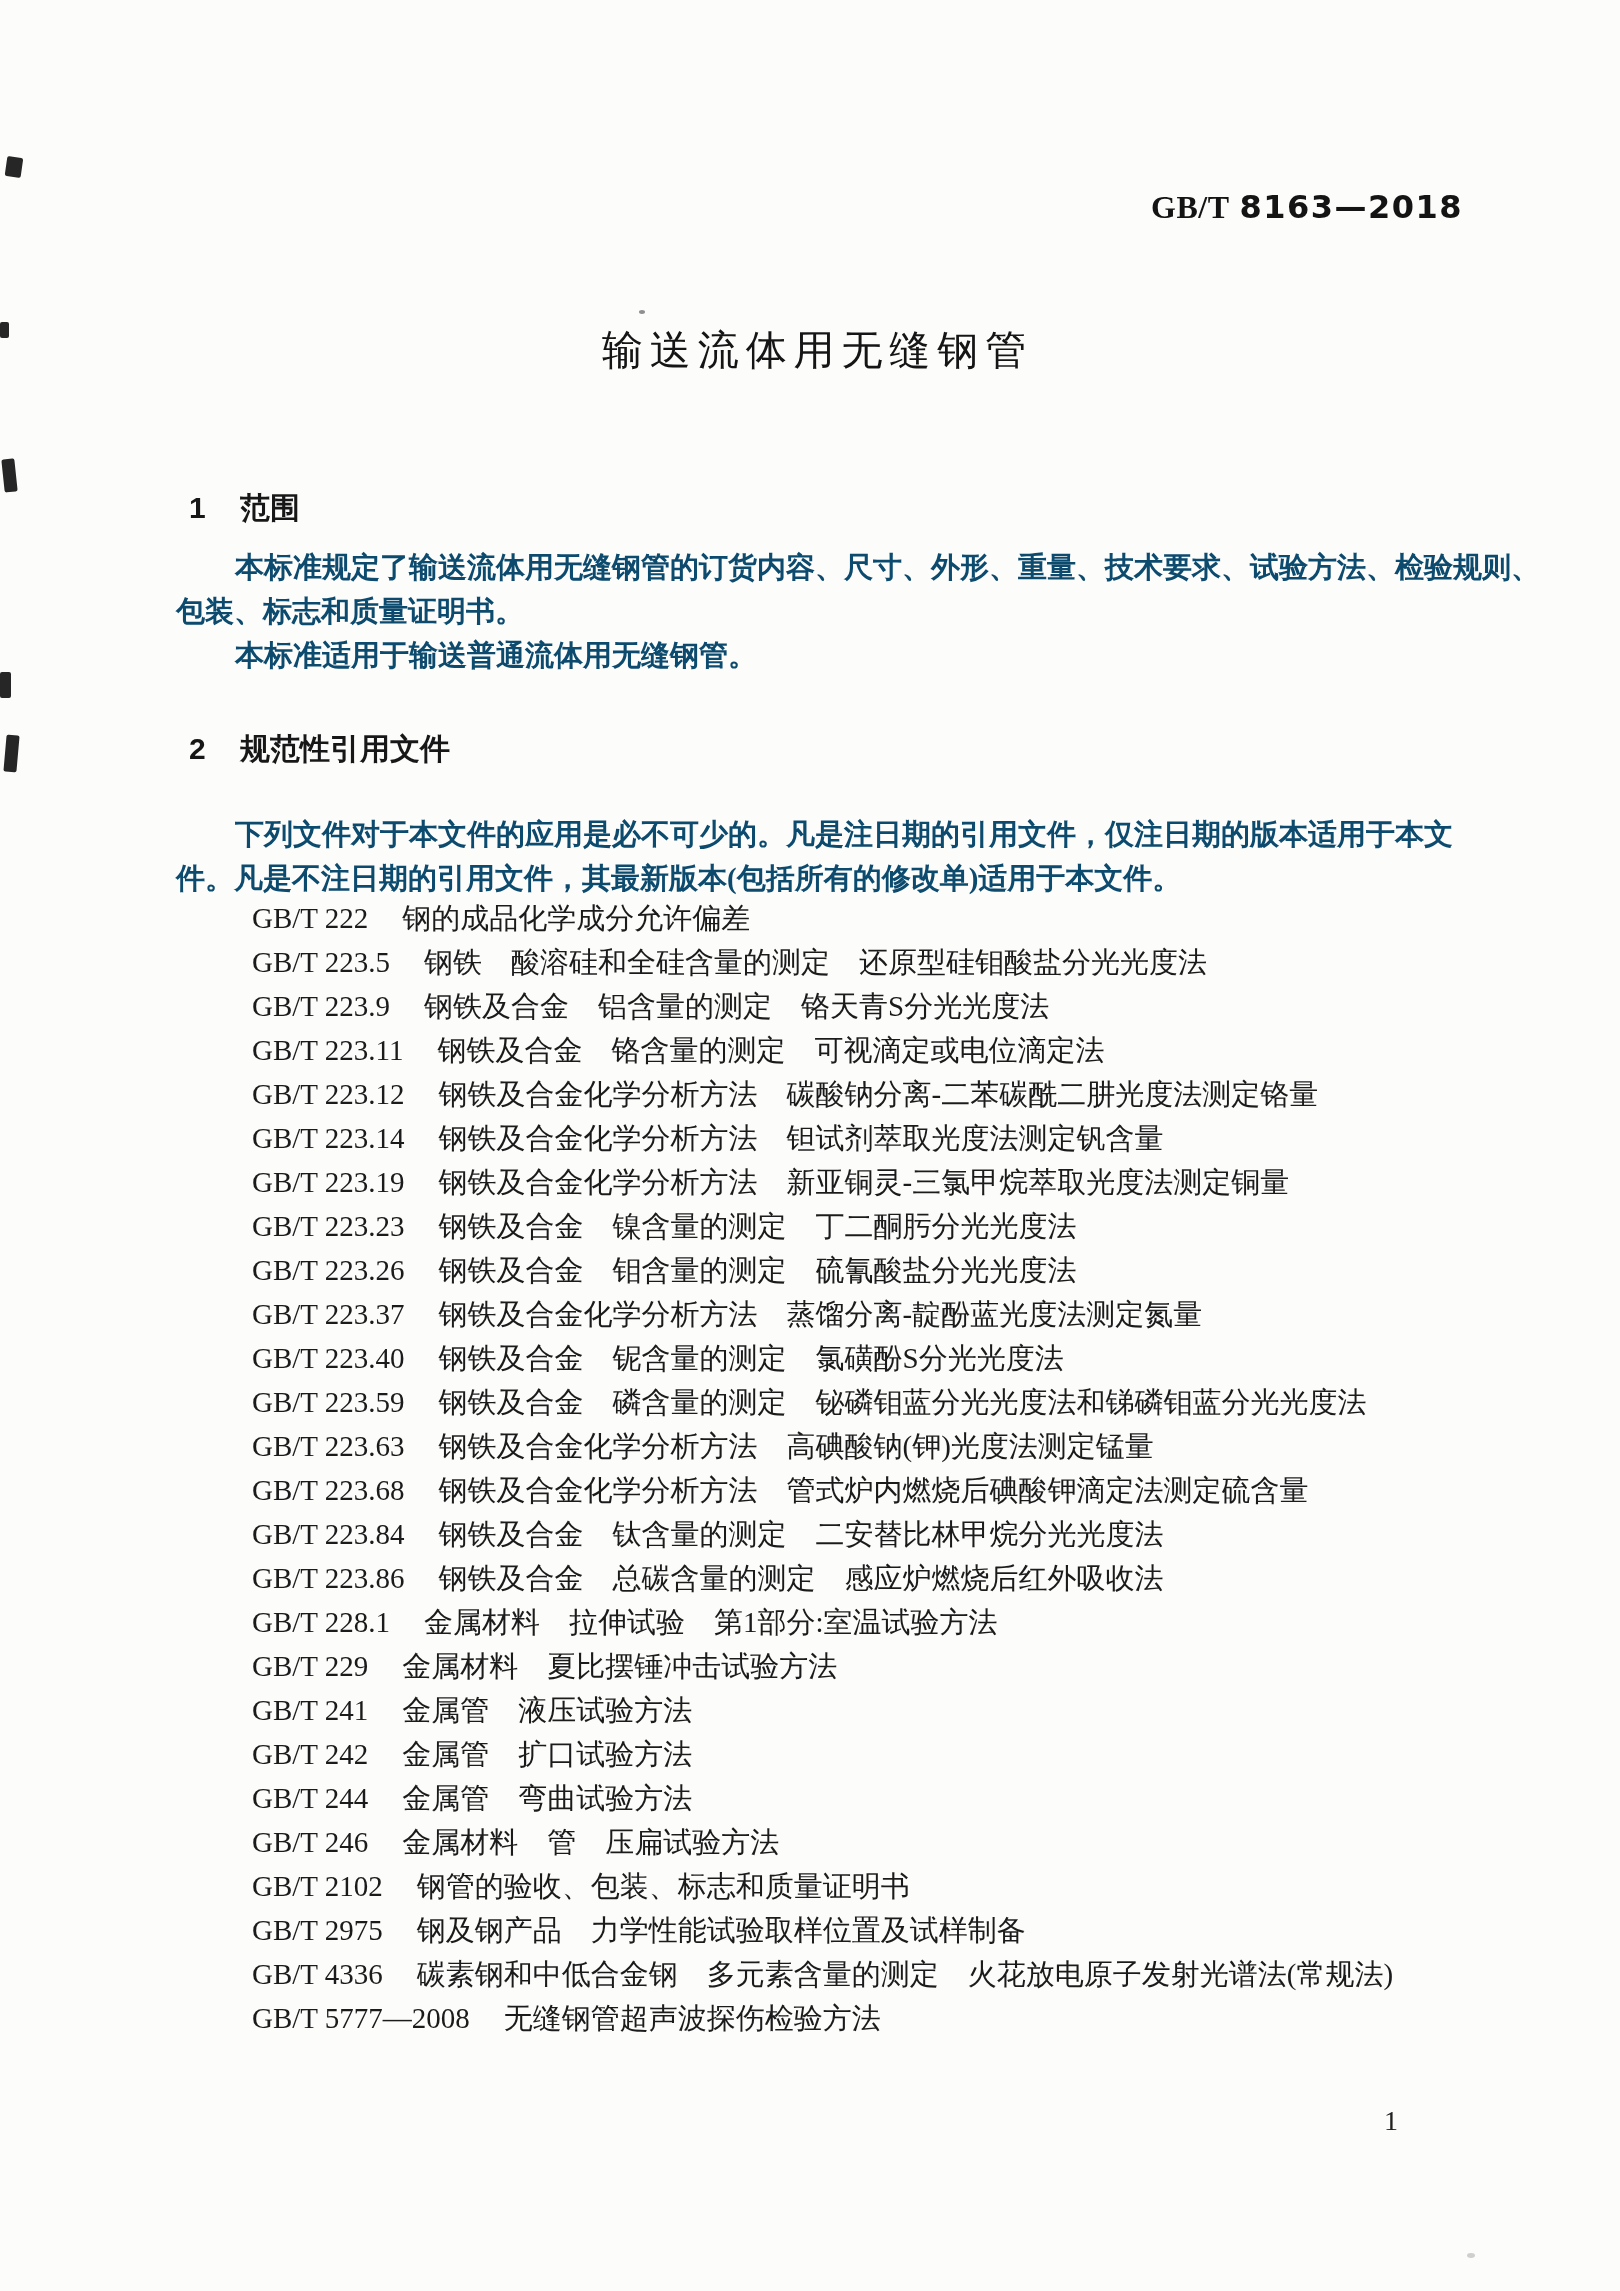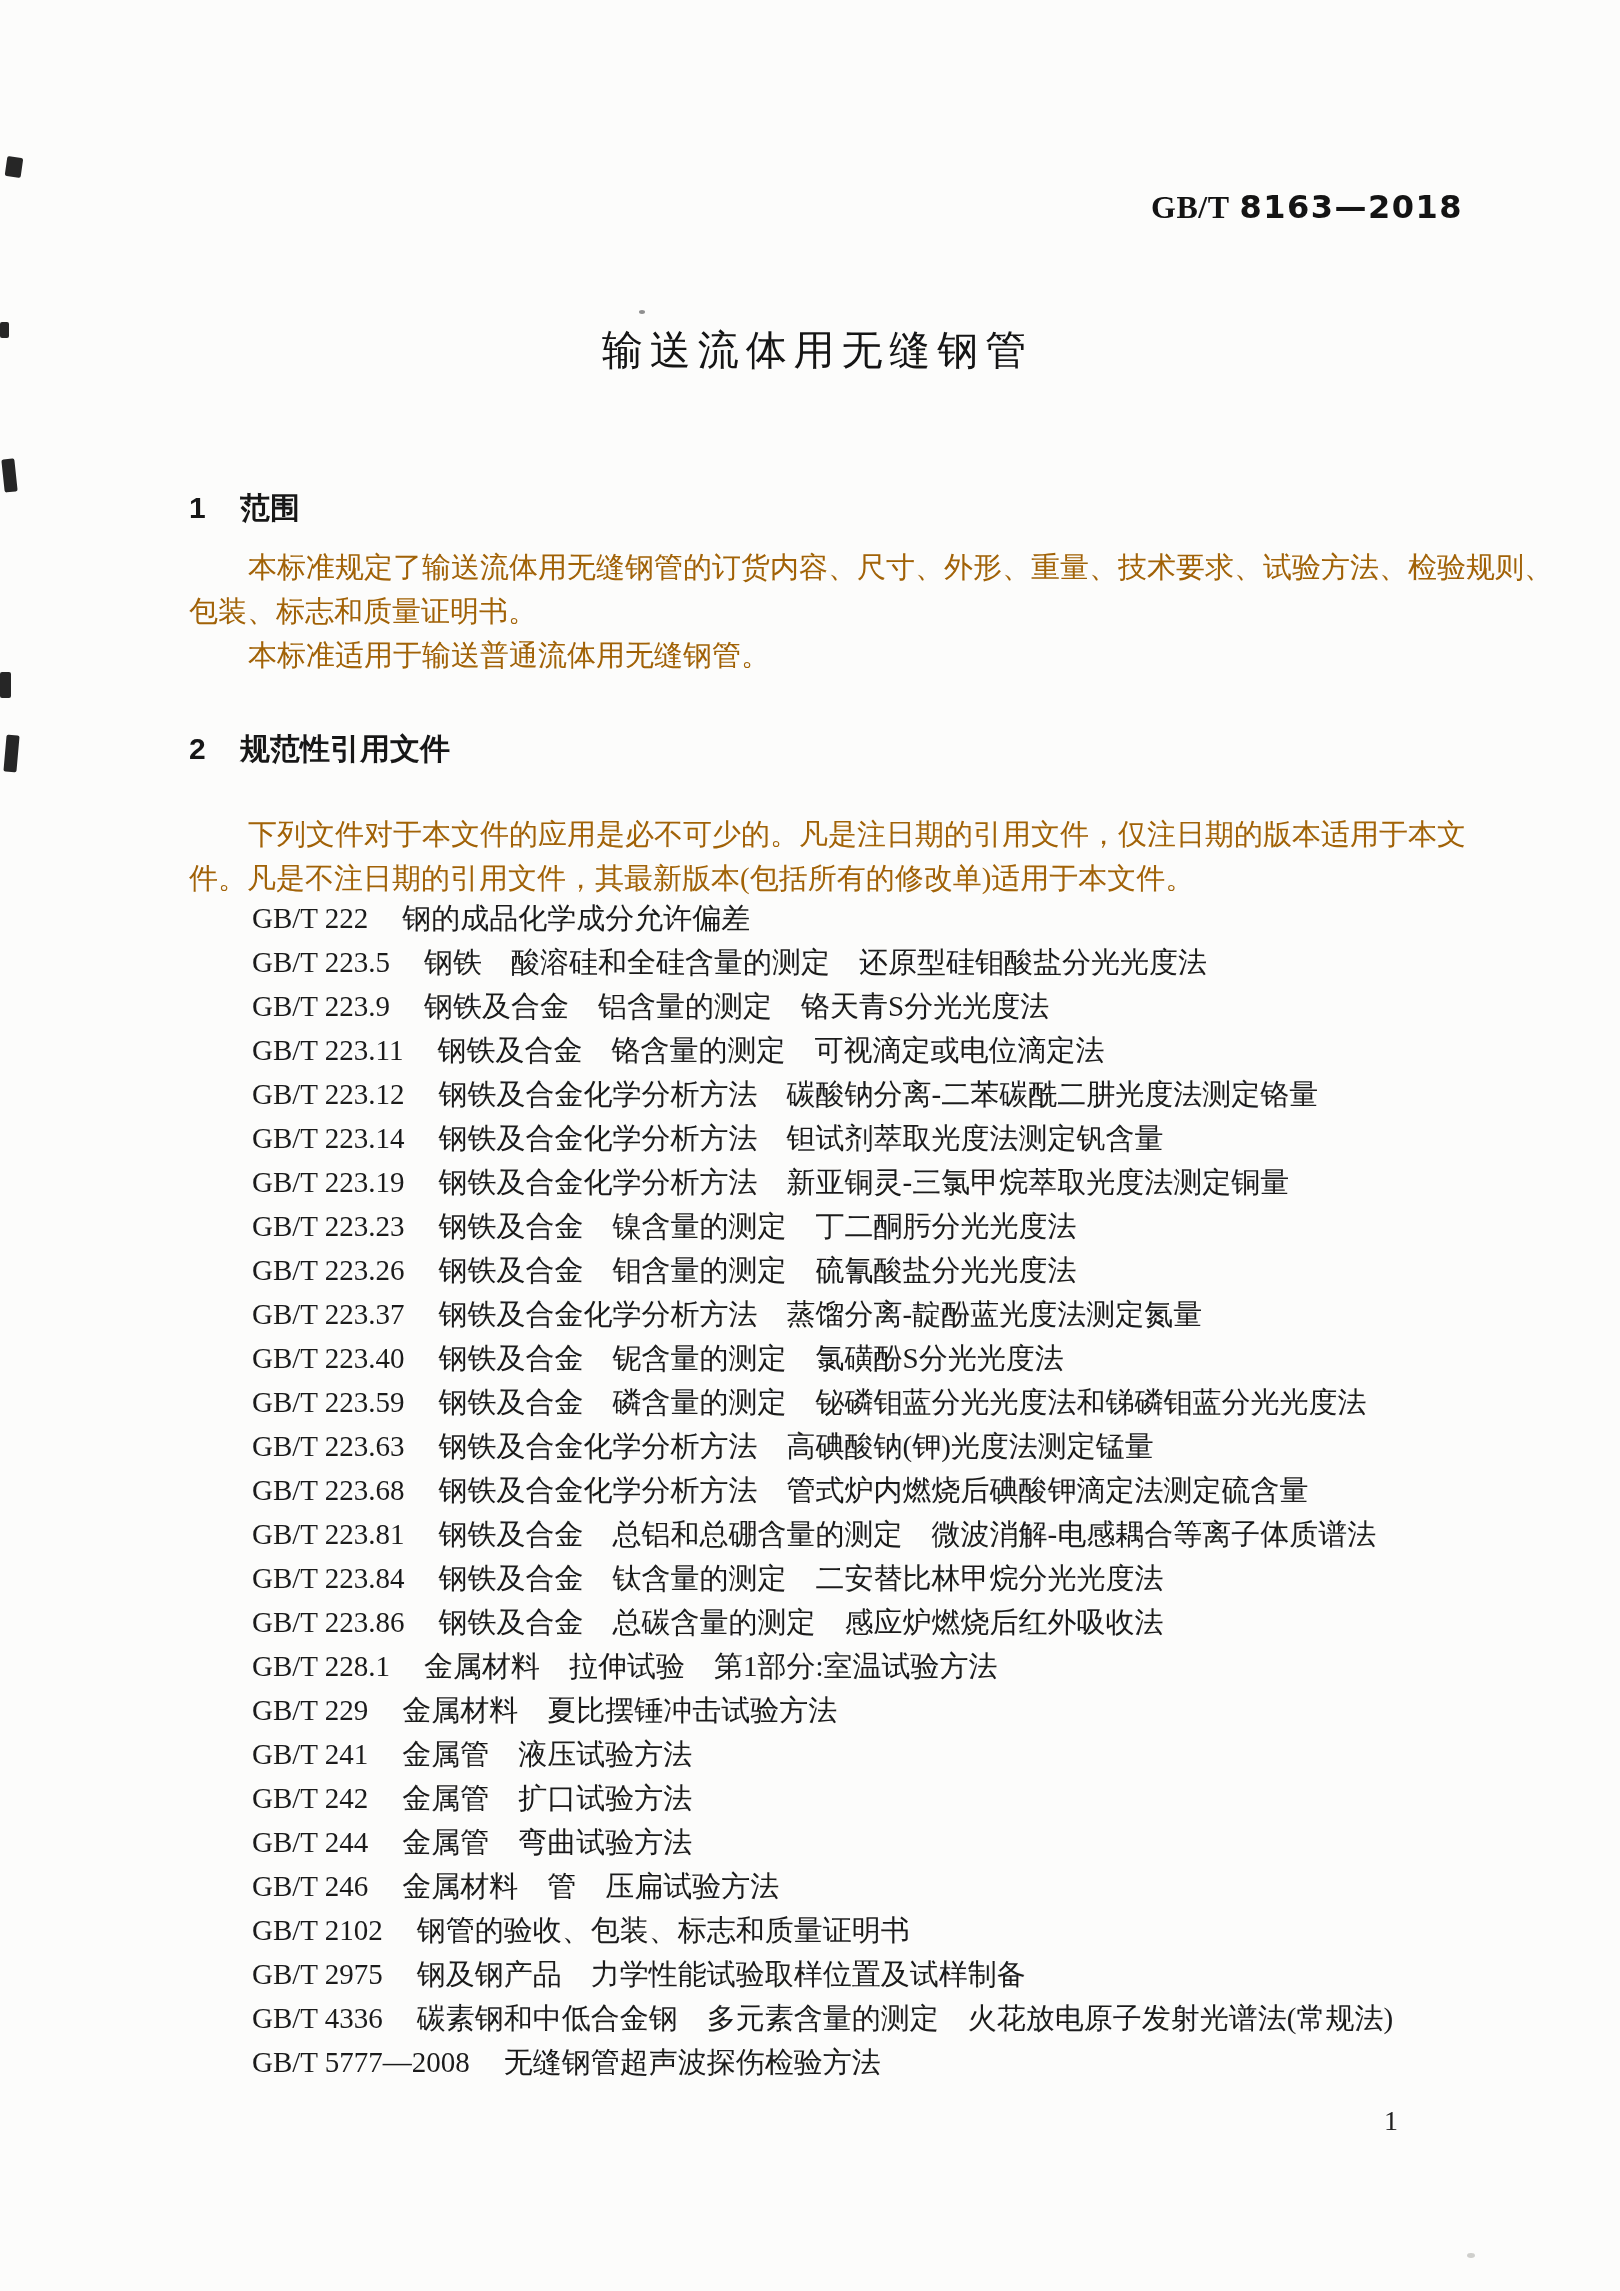--- a/index.html
+++ b/index.html
@@ -32,22 +32,22 @@
   .sec-h {
     position:absolute; left:189px;
     font-family:"Liberation Sans","DejaVu Sans",sans-serif;
     font-weight:700; font-size:30px; color:#171717; white-space:nowrap;
   }
   .sec-h .n { display:inline-block; min-width:51px; }
   #sec1-h { top:488px; }
   #sec2-h { top:729px; }
   
   .para {
-    position:absolute; left:189px; width:1313px;
-    font-size:29px; line-height:44px; color:#a16207; white-space:nowrap;
+    position:absolute; left:176px; width:1313px;
+    font-size:29px; line-height:44px; color:#0c4a6e; white-space:nowrap;font-weight:bold;
   }
   #para1 { top:545px; }
   #para2 { top:812px; }
   .ln.indent { padding-left:59px; }
   
   .refs {
     position:absolute; left:252px; top:896px; width:1313px;
     font-size:29px; line-height:44px; color:#1b1b1b; white-space:nowrap;
   }
   .ref-code { display:inline-block; margin-right:34px; }
@@ -110,21 +110,20 @@
     <div class="ref-row"><span class="ref-code">GB/T 223.12</span><span>钢铁及合金化学分析方法　碳酸钠分离-二苯碳酰二肼光度法测定铬量</span></div>
     <div class="ref-row"><span class="ref-code">GB/T 223.14</span><span>钢铁及合金化学分析方法　钽试剂萃取光度法测定钒含量</span></div>
     <div class="ref-row"><span class="ref-code">GB/T 223.19</span><span>钢铁及合金化学分析方法　新亚铜灵-三氯甲烷萃取光度法测定铜量</span></div>
     <div class="ref-row"><span class="ref-code">GB/T 223.23</span><span>钢铁及合金　镍含量的测定　丁二酮肟分光光度法</span></div>
     <div class="ref-row"><span class="ref-code">GB/T 223.26</span><span>钢铁及合金　钼含量的测定　硫氰酸盐分光光度法</span></div>
     <div class="ref-row"><span class="ref-code">GB/T 223.37</span><span>钢铁及合金化学分析方法　蒸馏分离-靛酚蓝光度法测定氮量</span></div>
     <div class="ref-row"><span class="ref-code">GB/T 223.40</span><span>钢铁及合金　铌含量的测定　氯磺酚S分光光度法</span></div>
     <div class="ref-row"><span class="ref-code">GB/T 223.59</span><span>钢铁及合金　磷含量的测定　铋磷钼蓝分光光度法和锑磷钼蓝分光光度法</span></div>
     <div class="ref-row"><span class="ref-code">GB/T 223.63</span><span>钢铁及合金化学分析方法　高碘酸钠(钾)光度法测定锰量</span></div>
     <div class="ref-row"><span class="ref-code">GB/T 223.68</span><span>钢铁及合金化学分析方法　管式炉内燃烧后碘酸钾滴定法测定硫含量</span></div>
-    <div class="ref-row"><span class="ref-code">GB/T 223.81</span><span>钢铁及合金　总铝和总硼含量的测定　微波消解-电感耦合等离子体质谱法</span></div>
     <div class="ref-row"><span class="ref-code">GB/T 223.84</span><span>钢铁及合金　钛含量的测定　二安替比林甲烷分光光度法</span></div>
     <div class="ref-row"><span class="ref-code">GB/T 223.86</span><span>钢铁及合金　总碳含量的测定　感应炉燃烧后红外吸收法</span></div>
     <div class="ref-row"><span class="ref-code">GB/T 228.1</span><span>金属材料　拉伸试验　第1部分:室温试验方法</span></div>
     <div class="ref-row"><span class="ref-code">GB/T 229</span><span>金属材料　夏比摆锤冲击试验方法</span></div>
     <div class="ref-row"><span class="ref-code">GB/T 241</span><span>金属管　液压试验方法</span></div>
     <div class="ref-row"><span class="ref-code">GB/T 242</span><span>金属管　扩口试验方法</span></div>
     <div class="ref-row"><span class="ref-code">GB/T 244</span><span>金属管　弯曲试验方法</span></div>
     <div class="ref-row"><span class="ref-code">GB/T 246</span><span>金属材料　管　压扁试验方法</span></div>
     <div class="ref-row"><span class="ref-code">GB/T 2102</span><span>钢管的验收、包装、标志和质量证明书</span></div>
     <div class="ref-row"><span class="ref-code">GB/T 2975</span><span>钢及钢产品　力学性能试验取样位置及试样制备</span></div>

